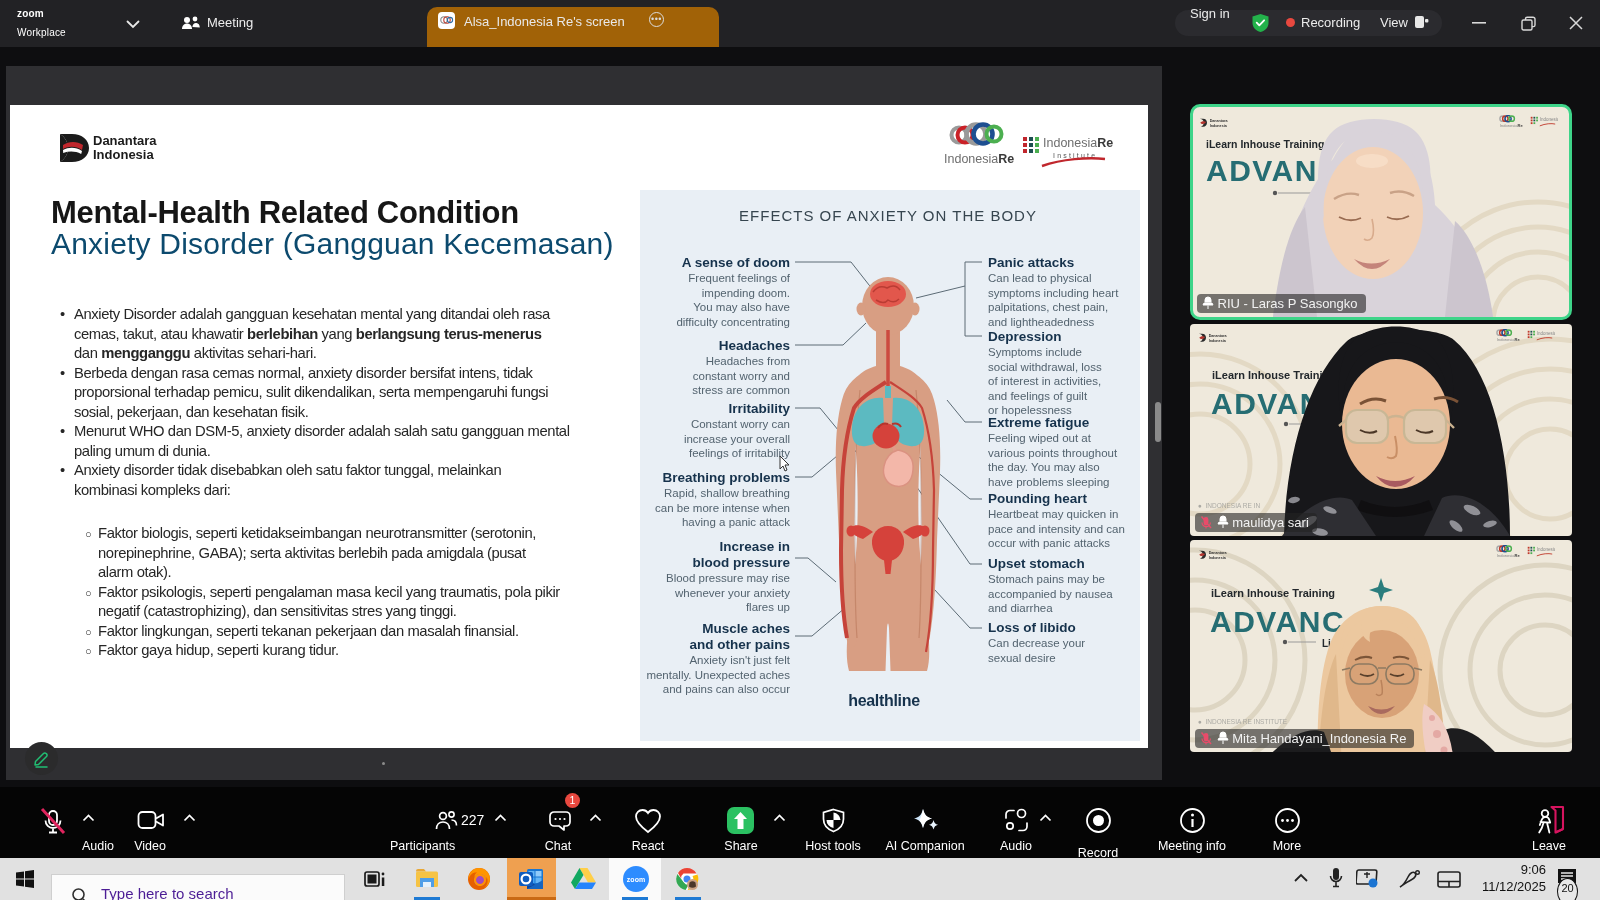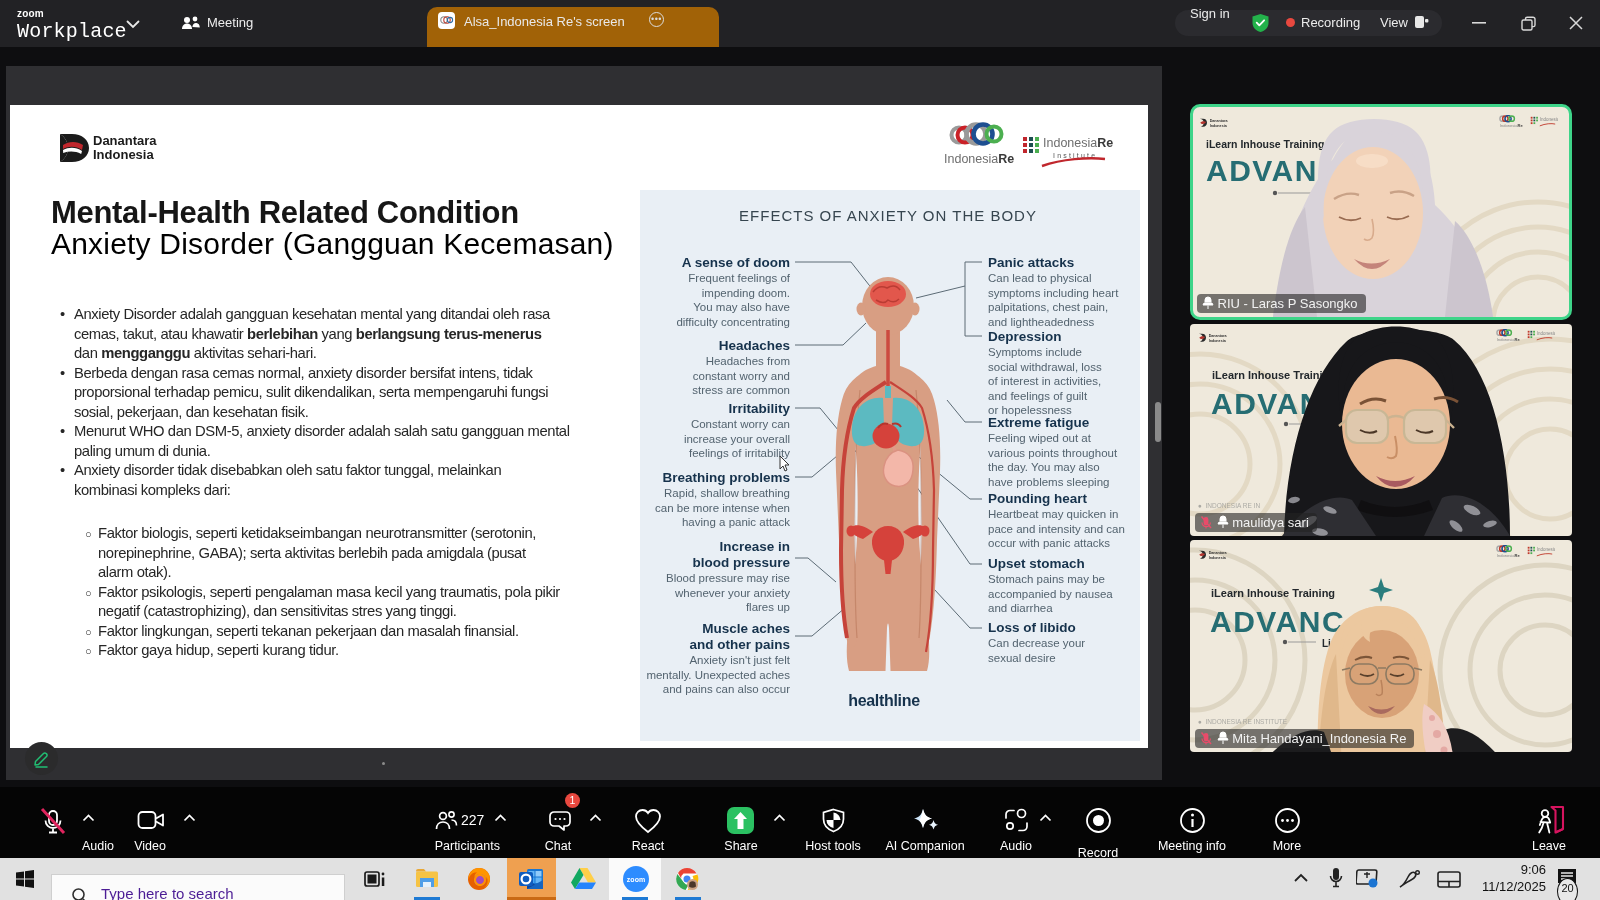--- a/index.html
+++ b/index.html
@@ -4,38 +4,38 @@
 <style>
 * { margin:0; padding:0; box-sizing:border-box; }
 html,body { width:1600px; height:900px; overflow:hidden; background:#0d0d0f; font-family:"Liberation Sans", sans-serif; }
 .abs { position:absolute; }
 #stage { position:relative; width:1600px; height:900px; }
 
 
 #titlebar { left:0; top:0; width:1600px; height:47px; background:#222225; }
 #tb-zoom { left:17px; top:8px; color:#fff; }
 #tb-zoom .z1 { font-size:10px; font-weight:700; letter-spacing:.2px; }
-#tb-zoom .z2 { font-size:20px; font-weight:500; margin-top:1px; letter-spacing:.2px;font-family:Liberation Mono, monospace; }
+#tb-zoom .z2 { font-size:10px; font-weight:500; margin-top:8px; letter-spacing:.2px; }
 #tb-chev { left:126px; top:20px; }
 #tab { left:427px; top:7px; width:292px; height:40px; background:#a16207; border-radius:10px 10px 0 0; color:#e9e9e9; font-size:13px; }
 #tab .appico { position:absolute; left:11px; top:5px; width:17px; height:17px; background:#fff; border-radius:4px; }
 #tab .tabtxt { position:absolute; left:37px; top:7px; }
 #tab .dots { position:absolute; left:222px; top:5px; width:15px; height:15px; border:1.2px solid #dcdcdc; border-radius:50%; color:#dcdcdc; font-size:9px; text-align:center; line-height:13px; letter-spacing:.5px;}
 #pill { left:1175px; top:10px; width:267px; height:26px; background:#2b2b2f; border-radius:13px; color:#ececec; font-size:13px; }
 
 
 #mainbg { left:0; top:47px; width:1600px; height:740px; background:#0e0e10; }
 #sharebg { left:6px; top:66px; width:1156px; height:714px; background:#2f2f32; }
 #slide { left:10px; top:105px; width:1138px; height:643px; background:#ffffff; }
 #scrollthumb { left:1155px; top:402px; width:6px; height:40px; background:#8a8a8a; border-radius:3px; }
 #pencilbtn { left:25px; top:742px; width:33px; height:33px; border-radius:50%; background:#2b2b2c; }
 
 
 #sl-title { left:41px; top:90px; color:#161616; font-size:31px; font-weight:700; letter-spacing:-.3px;}
-#sl-sub { left:41px; top:122px; color:#000000; font-size:30px; font-weight:400; letter-spacing:.2px; }
+#sl-sub { left:41px; top:122px; color:#0c4a6e; font-size:30px; font-weight:400; letter-spacing:.2px; }
 #blts li, #sblts li { position:relative; color:#262626; font-size:14.8px; line-height:19.5px; letter-spacing:-0.4px; }
 #blts li::before { content:"\2022"; position:absolute; left:-14px; }
 #sblts li::before { content:"\25CB"; position:absolute; left:-13px; font-size:11px; top:1px; }
 
 
 #info { left:630px; top:85px; width:500px; height:551px; background:#e9eff5; }
 
 
 .thumb { position:absolute; left:1190px; width:382px; background:#efe9dc; overflow:hidden; }
 #th1 { top:104px; height:216px; border:3px solid #3ed489; border-radius:10px; }
@@ -503,21 +503,21 @@
     <svg class="abs" style="left:434px;top:22px" width="24" height="24" viewBox="0 0 24 24">
         <circle cx="9" cy="7" r="3.4" fill="none" stroke="#fff" stroke-width="1.7"></circle>
         <path d="M2.5 20 c0-4.5 2.8-7 6.5-7 s6.5 2.5 6.5 7" fill="none" stroke="#fff" stroke-width="1.7"></path>
         <circle cx="17.5" cy="5.5" r="2.6" fill="none" stroke="#fff" stroke-width="1.6"></circle>
         <path d="M17.5 11 c3 0 5 2.2 5 5.5" fill="none" stroke="#fff" stroke-width="1.6"></path>
       </svg>
     <div class="abs" style="left:461px;top:25px;color:#fff;font-size:14px;">227</div>
     <svg class="abs" style="left:494px;top:27px" width="13" height="8">
         <path d="M1.5 6.5 L6.5 1.5 L11.5 6.5" stroke="#fff" stroke-width="1.7" fill="none"></path>
       </svg>
-    <div class="abs" style="left:390px;top:52px;width:110px;text-align:right;color:#fff;font-size:12.5px;">Participants</div>
+    <div class="abs" style="left:390px;top:52px;width:110px;text-align:left;color:#fff;font-size:12.5px;">Participants</div>
 
     <svg class="abs" style="left:546px;top:22px" width="26" height="24" viewBox="0 0 26 24">
         <path d="M8 3 h12 a4 4 0 0 1 4 4 v6 a4 4 0 0 1-4 4 h-2 v4 l-5-4 h-5 a4 4 0 0 1-4-4 V7 a4 4 0 0 1 4-4 Z" fill="none" stroke="#fff" stroke-width="1.7" stroke-linejoin="round"></path>
         <circle cx="9.5" cy="10" r="1.1" fill="#fff"></circle>
         <circle cx="14" cy="10" r="1.1" fill="#fff"></circle>
         <circle cx="18.5" cy="10" r="1.1" fill="#fff"></circle>
       </svg>
     <div class="abs" style="left:565px;top:6px;width:15px;height:15px;border-radius:50%;background:#e8483f;color:#fff;font-size:10.5px;text-align:center;line-height:15px;">1</div>
     <svg class="abs" style="left:589px;top:27px" width="13" height="8">
         <path d="M1.5 6.5 L6.5 1.5 L11.5 6.5" stroke="#fff" stroke-width="1.7" fill="none"></path>

